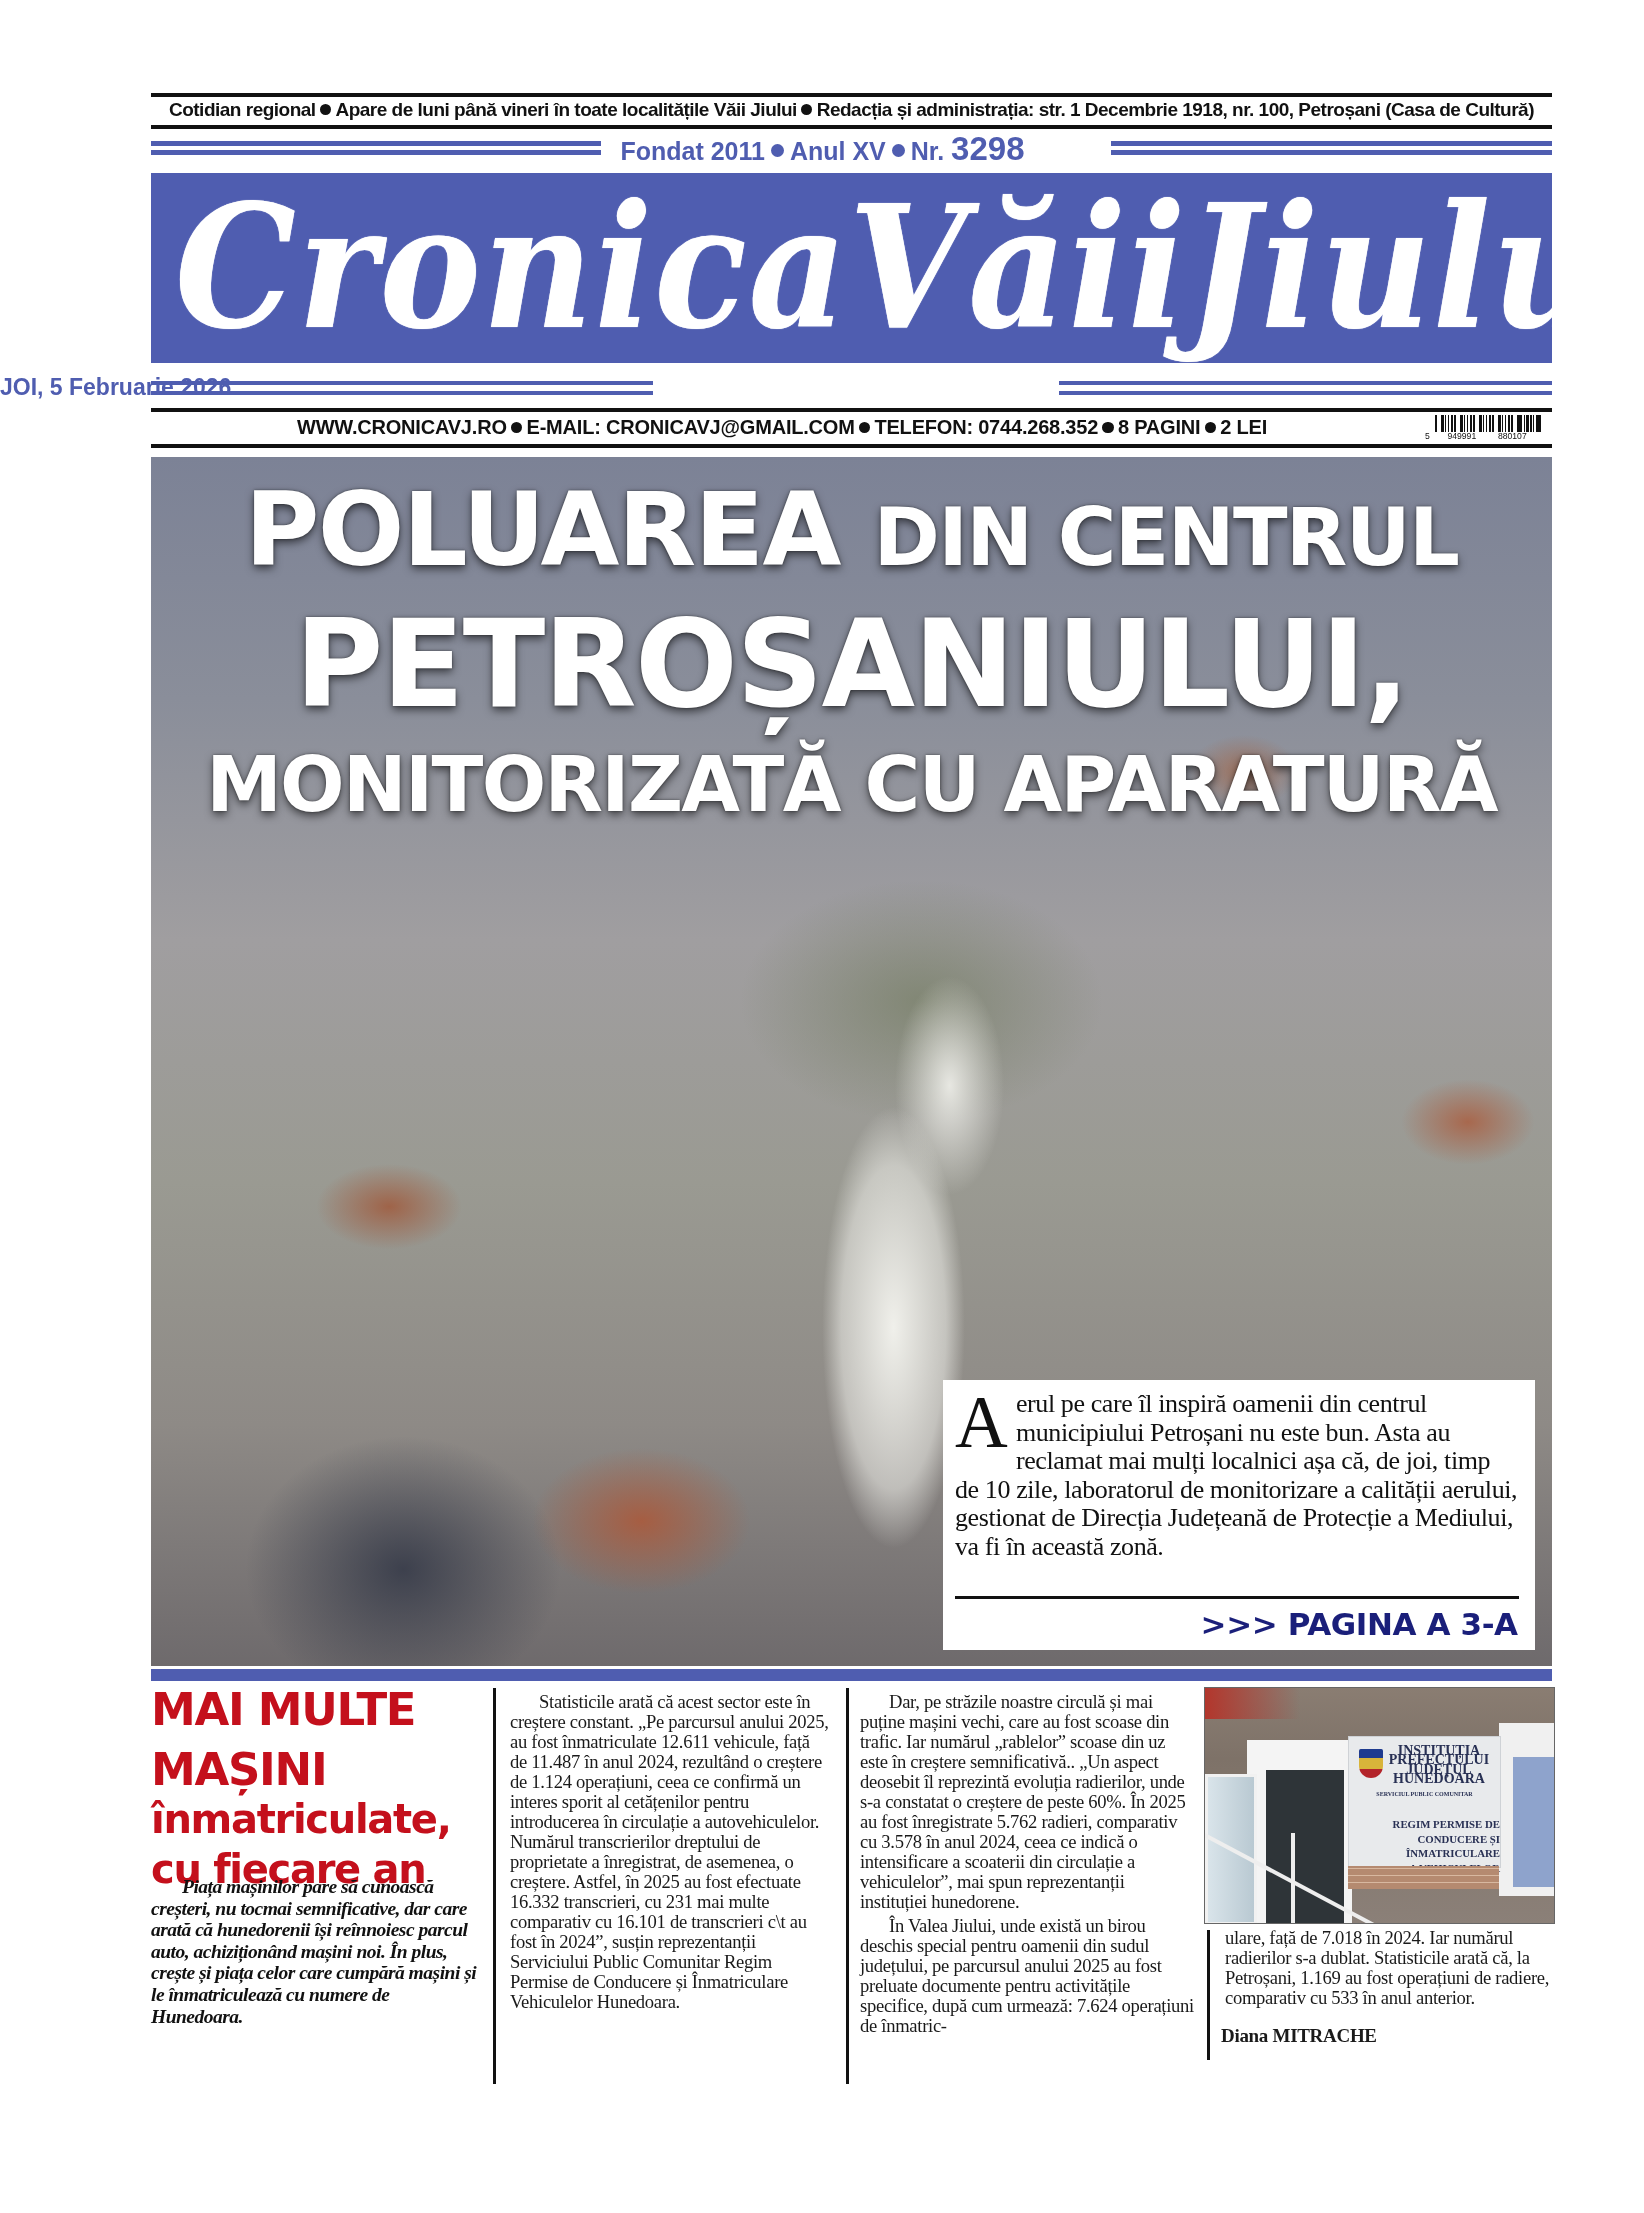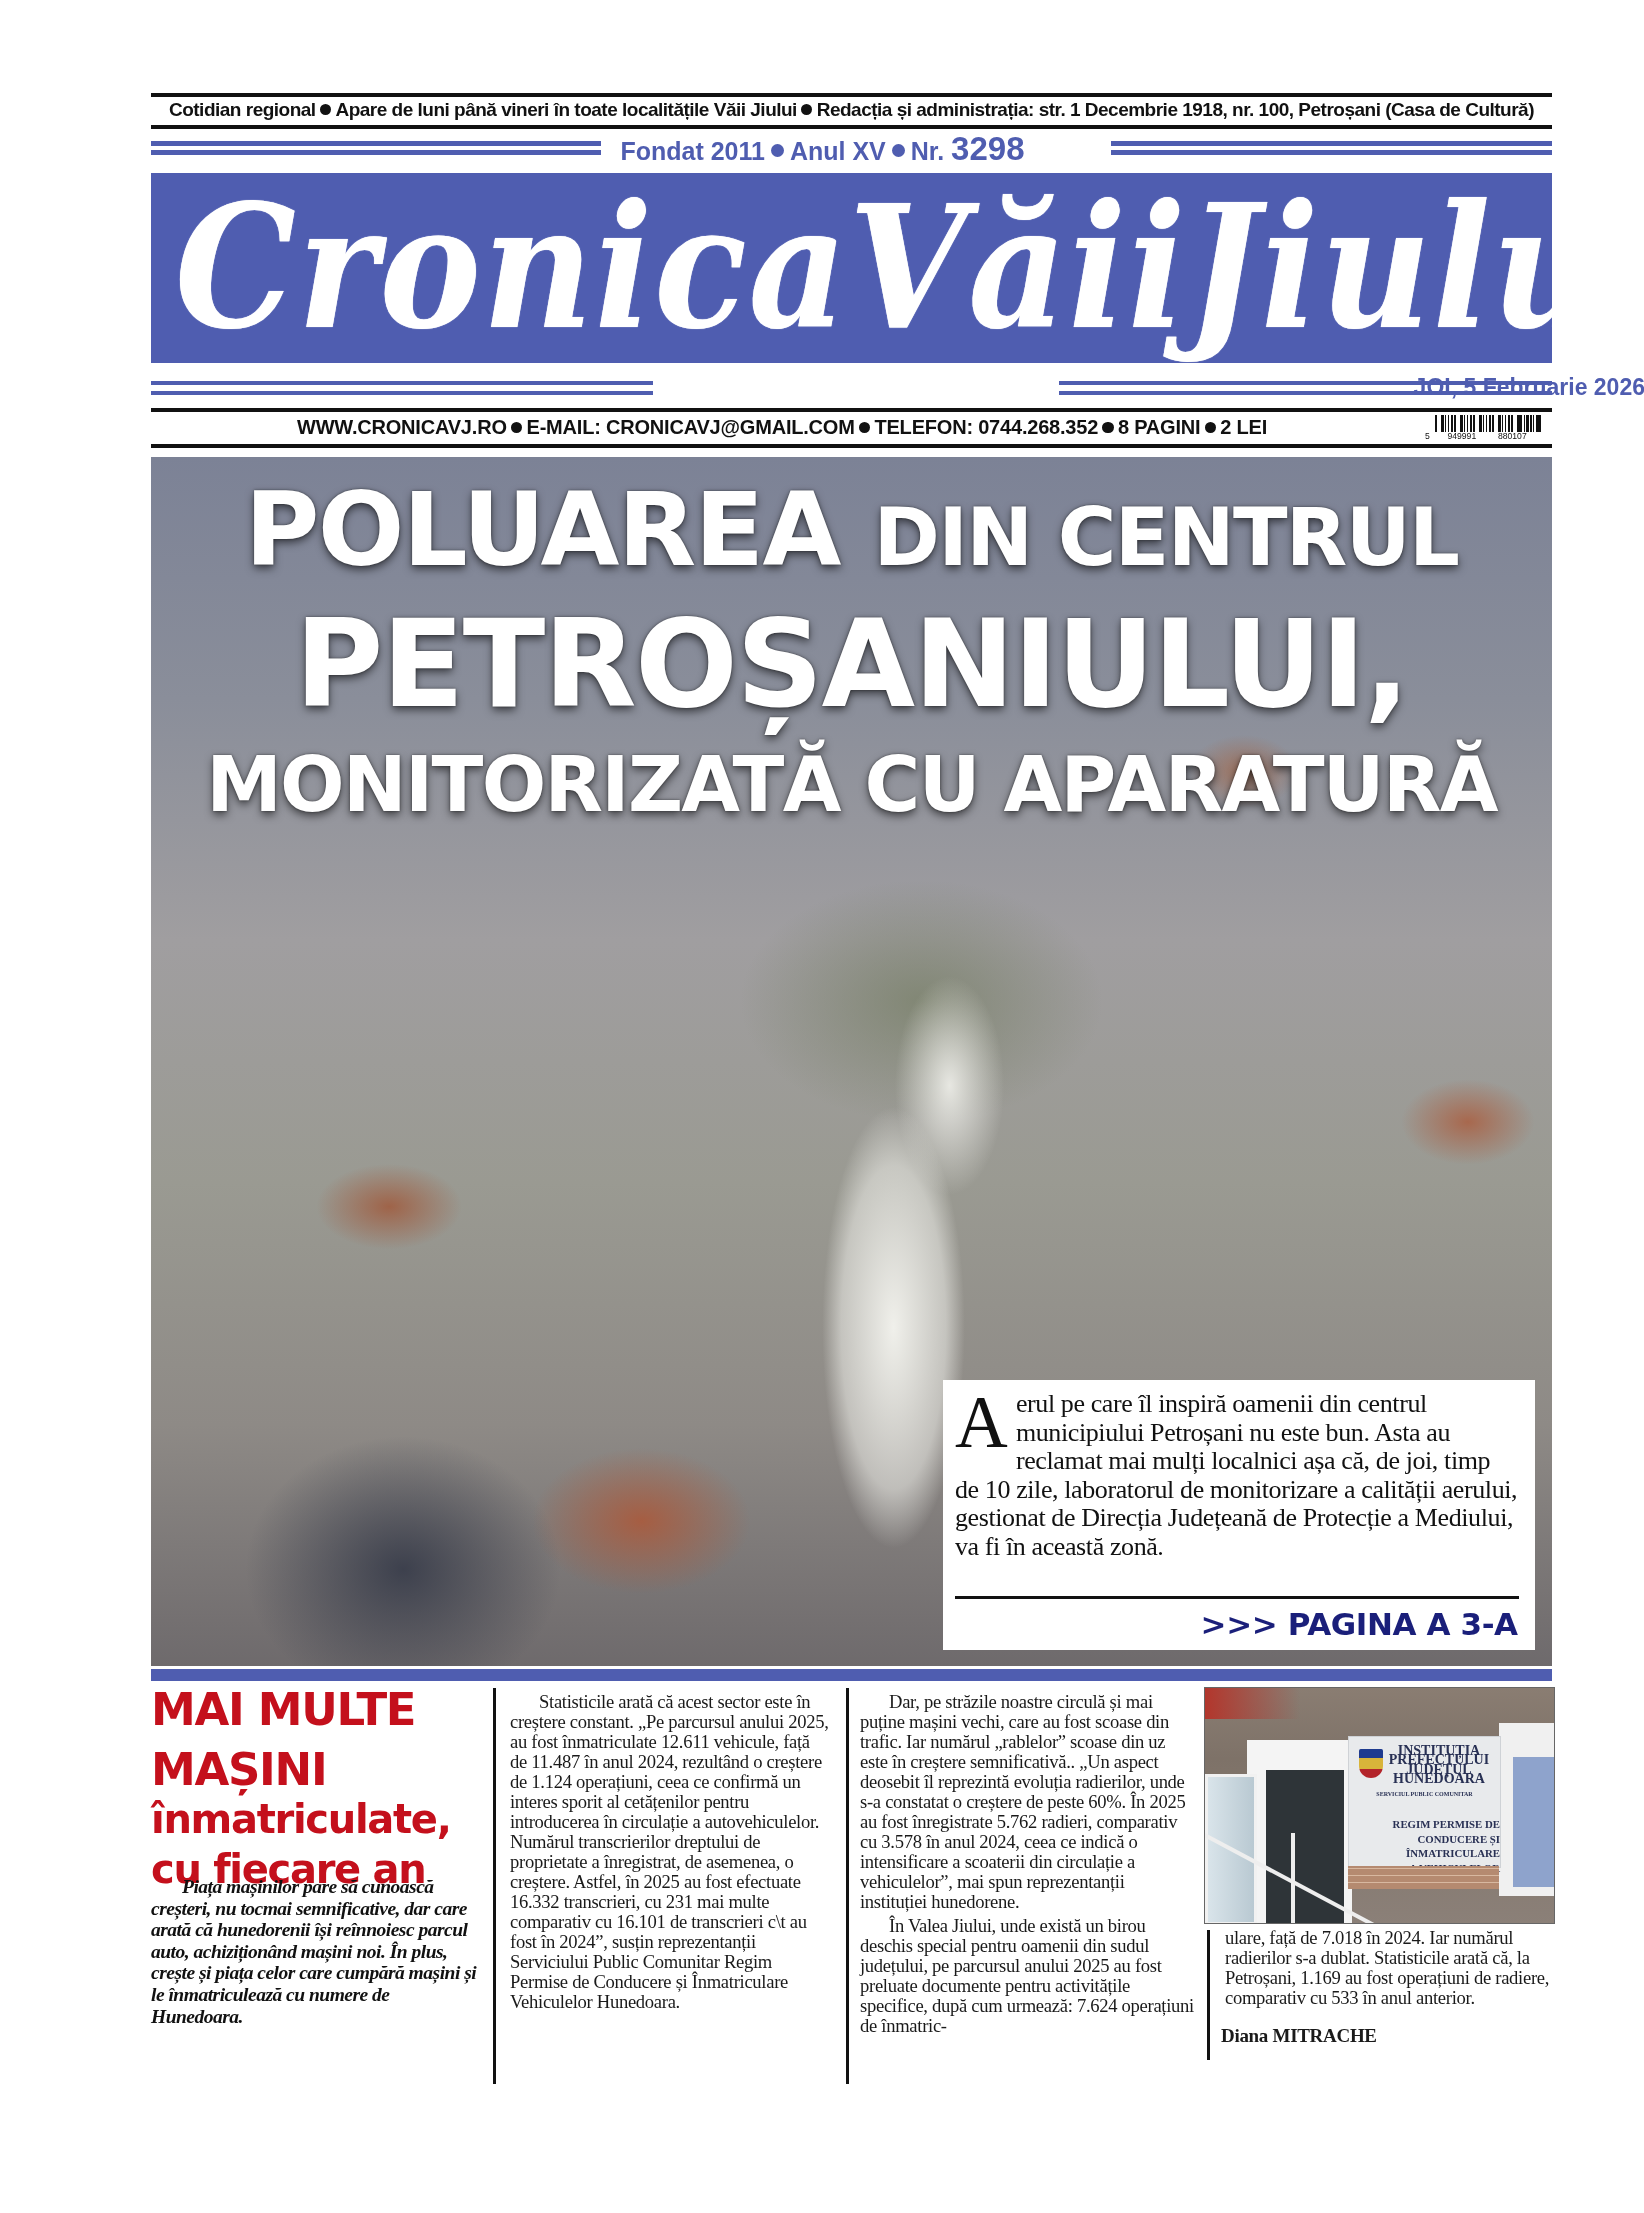--- a/index.html
+++ b/index.html
@@ -13,21 +13,21 @@
   .dot{display:inline-block;width:11.2px;height:11.2px;border-radius:50%;background:#111;margin:0 4.3px;vertical-align:0.9px;}
   .bdot{display:inline-block;width:13px;height:13px;border-radius:50%;background:#4f5db0;margin:0 6px;vertical-align:2.6px;}
 
   #founded{left:0;top:130px;width:1645px;text-align:center;font-family:"Liberation Sans",sans-serif;font-weight:700;color:#4f5db0;font-size:25px;line-height:38px;}
   #founded .num{font-size:33px;}
 
   #masthead{left:151px;top:173px;width:1401px;height:190px;background:#4f5db0;}
   #masthead-title{position:absolute;left:0;top:0;width:100%;height:100%;display:flex;align-items:center;justify-content:space-between;padding:18px 24px;box-sizing:border-box;font-family:"DejaVu Serif",serif;font-style:italic;font-weight:700;color:#fff;font-size:152px;letter-spacing:1.7px;line-height:1;text-shadow:0 0 0.9px #fff;}
   #masthead-title span{display:inline-block;transform:scaleY(1.12);}
 
-  #dateline{left:0;top:370px;width:1645px;text-align:right;font-family:"Liberation Sans",sans-serif;font-weight:700;color:#4f5db0;font-size:23px;line-height:35px;}
+  #dateline{left:0;top:370px;width:1645px;text-align:left;font-family:"Liberation Sans",sans-serif;font-weight:700;color:#4f5db0;font-size:23px;line-height:35px;}
 
   #contact{left:151px;top:413px;width:1262px;text-align:center;font-family:"Liberation Sans",sans-serif;font-weight:700;font-size:20px;line-height:29px;white-space:nowrap;letter-spacing:-0.2px;}
   #barcode{left:1425px;top:413px;width:121px;height:29px;}
   .bars{position:absolute;left:10.4px;top:1.7px;width:107px;height:17.3px;background:repeating-linear-gradient(90deg,#111 0 1.7px,#fff 1.7px 3.5px,#111 3.5px 4.3px,#fff 4.3px 6px,#111 6px 8.6px,#fff 8.6px 9.5px);}
   .bcnum{position:absolute;top:19px;font-family:"Liberation Sans",sans-serif;font-size:8.6px;line-height:9.5px;}
 
   
   #hero{left:151px;top:457px;width:1401px;height:1209px;overflow:hidden;
     background:
       radial-gradient(ellipse 95px 294px at 53% 72%, rgba(245,245,240,0.95), rgba(230,230,225,0.6) 55%, rgba(0,0,0,0) 75%),

